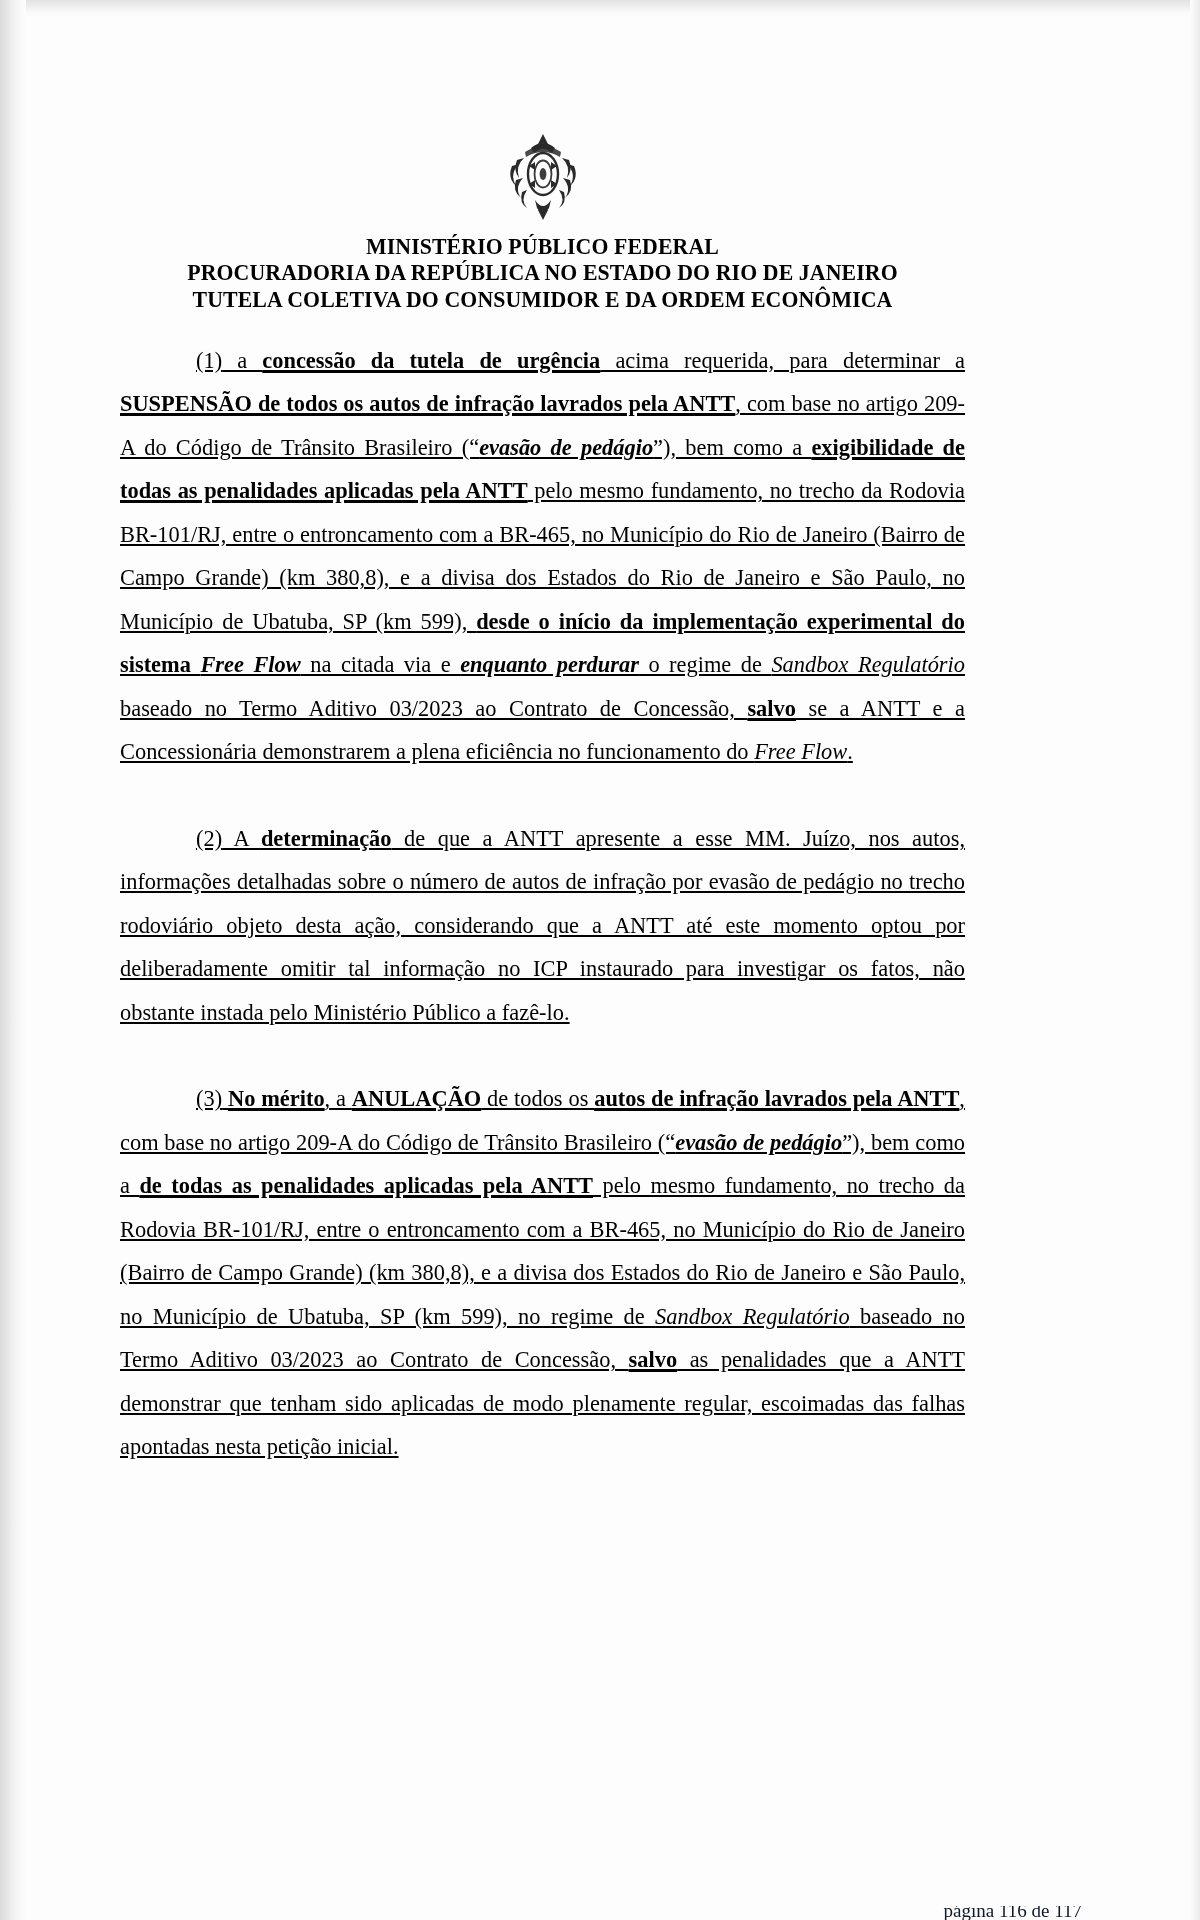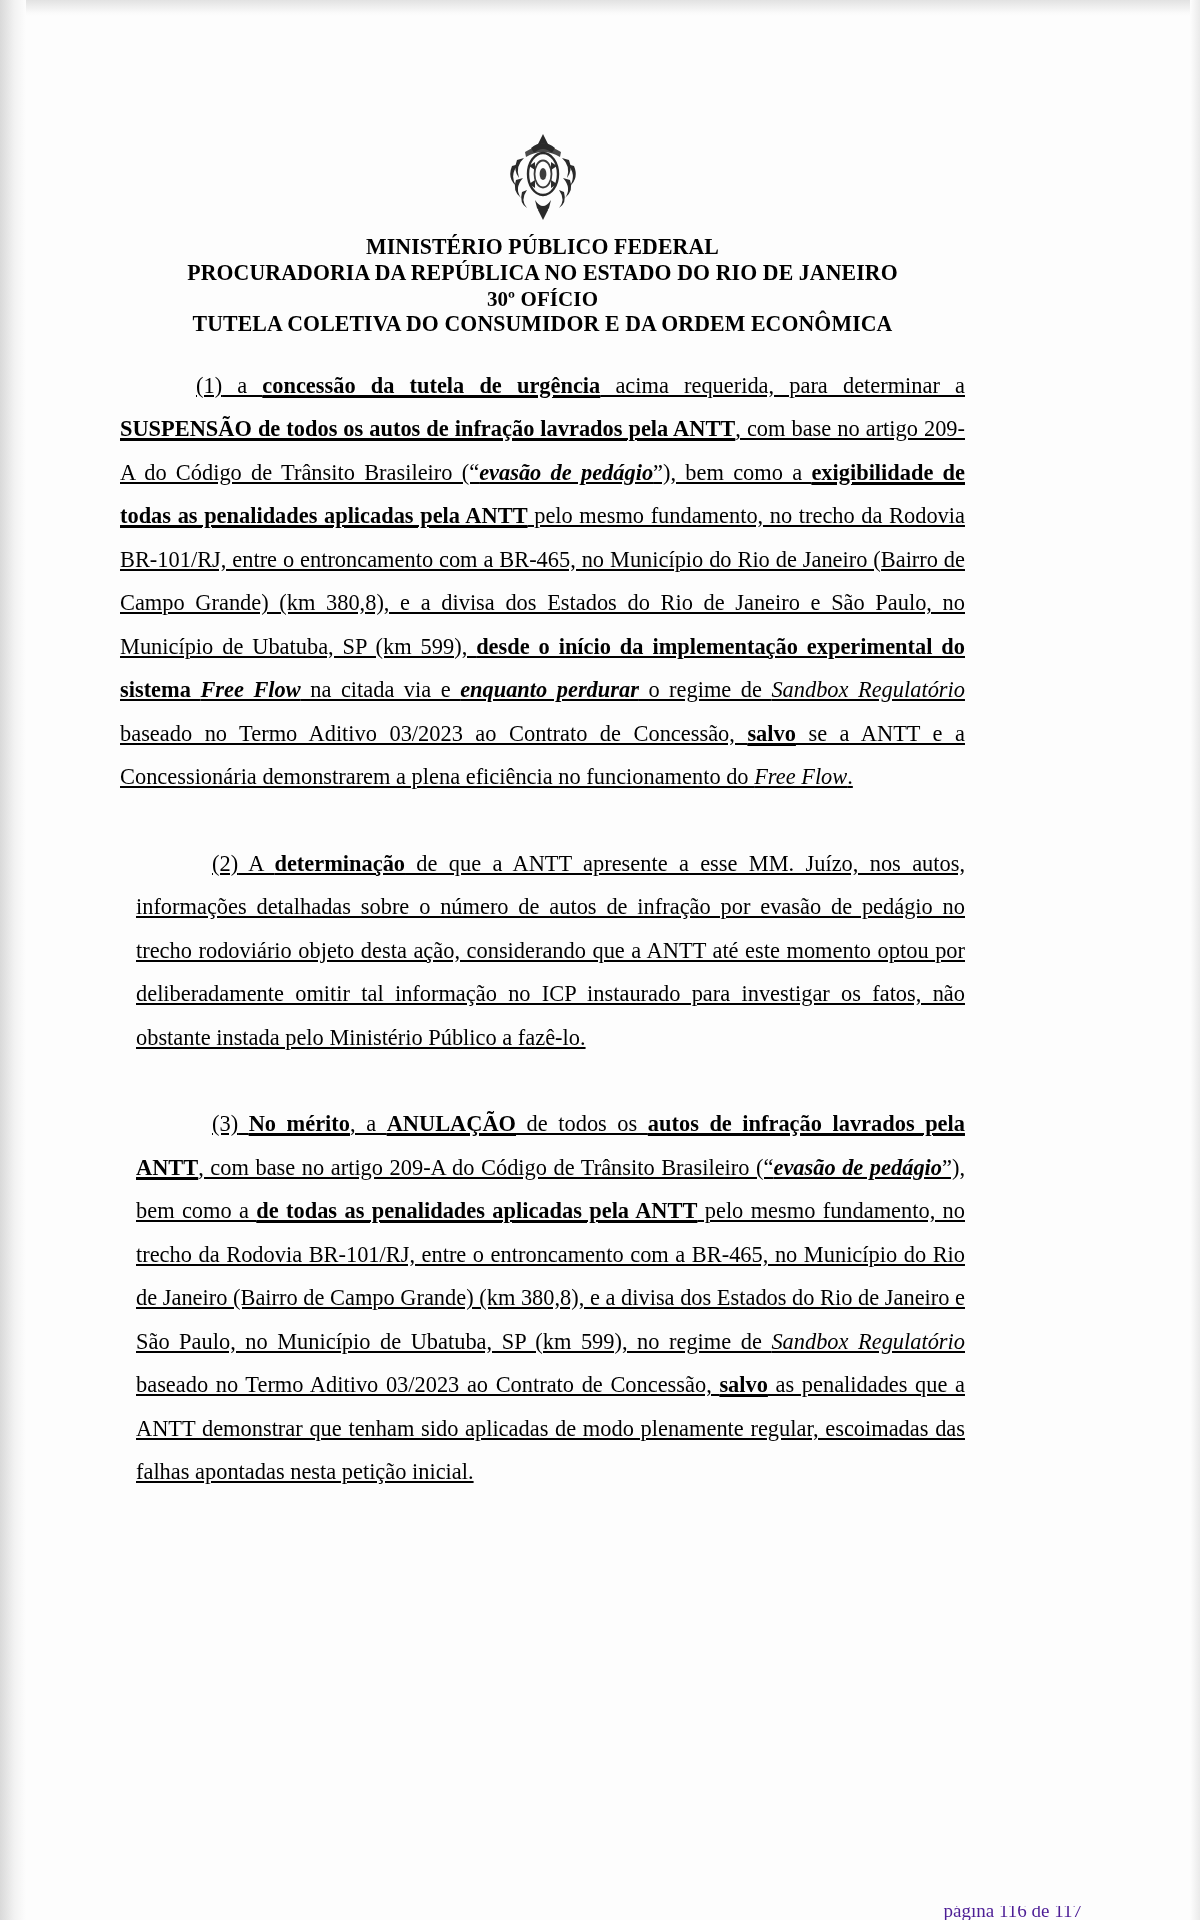--- a/index.html
+++ b/index.html
@@ -89,38 +89,37 @@
     margin: 0 0 0 0;
     text-align: justify;
     text-justify: inter-word;
     font-size: 22.4px;
     line-height: 43.5px;
     text-indent: 76px;
     hyphens: none;
   }
   p.para + p.para {
     margin-top: 43px;
-    margin-left: 16px;
   }
   b { font-weight: bold; }
   i { font-style: italic; }
   .bu { font-weight: bold; text-decoration: underline; text-underline-offset: 3px; }
   .bi { font-weight: bold; font-style: italic; }
 
   
   .footer {
     position: absolute;
     left: 0;
     bottom: 0px;
     width: 1200px;
     text-align: right;
     padding-right: 118px;
     box-sizing: border-box;
     font-size: 19px;
-    color: #4c1d95;
+    color: #0f172a;
     height: 14px;
     overflow: hidden;
   }
   .footer span {
     display: inline-block;
     transform: translateY(-6px);
   }
 </style>
 </head>
 <body>
@@ -158,21 +157,20 @@
             <path d="M24 56 L30 52 L30 60 Z"></path>
             <path d="M52 56 L46 52 L46 60 Z"></path>
           </g>
         </svg>
       </span>
     </div>
 
     <div class="doc-header">
       <span class="hline hl1">MINISTÉRIO PÚBLICO FEDERAL</span>
       <span class="hline hl2">PROCURADORIA DA REPÚBLICA NO ESTADO DO RIO DE JANEIRO</span>
-      <span class="hline hl3">30º OFÍCIO</span>
       <span class="hline hl4">TUTELA COLETIVA DO CONSUMIDOR E DA ORDEM ECONÔMICA</span>
     </div>
 
     <div class="body-text">
 
       <p class="para"><span>(1)</span><span> a </span><span class="bu">concessão da tutela de urgência</span><span> acima requerida, para determinar a </span><span class="bu">SUSPENSÃO de todos os autos de infração lavrados pela ANTT</span><span>, com base no artigo 209-A do Código de Trânsito Brasileiro (“</span><span class="bi">evasão de pedágio</span><span>”), bem como a </span><span class="bu">exigibilidade de todas as penalidades aplicadas pela ANTT</span><span> pelo mesmo fundamento, no trecho da Rodovia BR-101/RJ, entre o entroncamento com a BR-465, no Município do Rio de Janeiro (Bairro de Campo Grande) (km 380,8), e a divisa dos Estados do Rio de Janeiro e São Paulo, no Município de Ubatuba, SP (km 599), </span><b>desde o início da implementação experimental do sistema </b><span class="bi">Free Flow</span><span> na citada via e </span><span class="bi">enquanto perdurar</span><span> o regime de </span><i>Sandbox Regulatório</i><span> baseado no Termo Aditivo 03/2023 ao Contrato de Concessão, </span><span class="bu">salvo</span><span> se a ANTT e a Concessionária demonstrarem a plena eficiência no funcionamento do </span><i>Free Flow</i><span>.</span></p>
 
       <p class="para"><span>(2)</span><span> A </span><b>determinação</b><span> de que a ANTT apresente a esse MM. Juízo, nos autos, informações detalhadas sobre o número de autos de infração por evasão de pedágio no trecho rodoviário objeto desta ação, considerando que a ANTT até este momento optou por deliberadamente omitir tal informação no ICP instaurado para investigar os fatos, não obstante instada pelo Ministério Público a fazê-lo.</span></p>
 
       <p class="para"><span>(3)</span><span> </span><span class="bu">No mérito</span><span>, a </span><span class="bu">ANULAÇÃO</span><span> de todos os </span><span class="bu">autos de infração lavrados pela ANTT</span><span>, com base no artigo 209-A do Código de Trânsito Brasileiro (“</span><span class="bi">evasão de pedágio</span><span>”), bem como a </span><span class="bu">de todas as penalidades aplicadas pela ANTT</span><span> pelo mesmo fundamento, no trecho da Rodovia BR-101/RJ, entre o entroncamento com a BR-465, no Município do Rio de Janeiro (Bairro de Campo Grande) (km 380,8), e a divisa dos Estados do Rio de Janeiro e São Paulo, no Município de Ubatuba, SP (km 599), no regime de </span><i>Sandbox Regulatório</i><span> baseado no Termo Aditivo 03/2023 ao Contrato de Concessão, </span><span class="bu">salvo</span><span> as penalidades que a ANTT demonstrar que tenham sido aplicadas de modo plenamente regular, escoimadas das falhas apontadas nesta petição inicial.</span></p>

